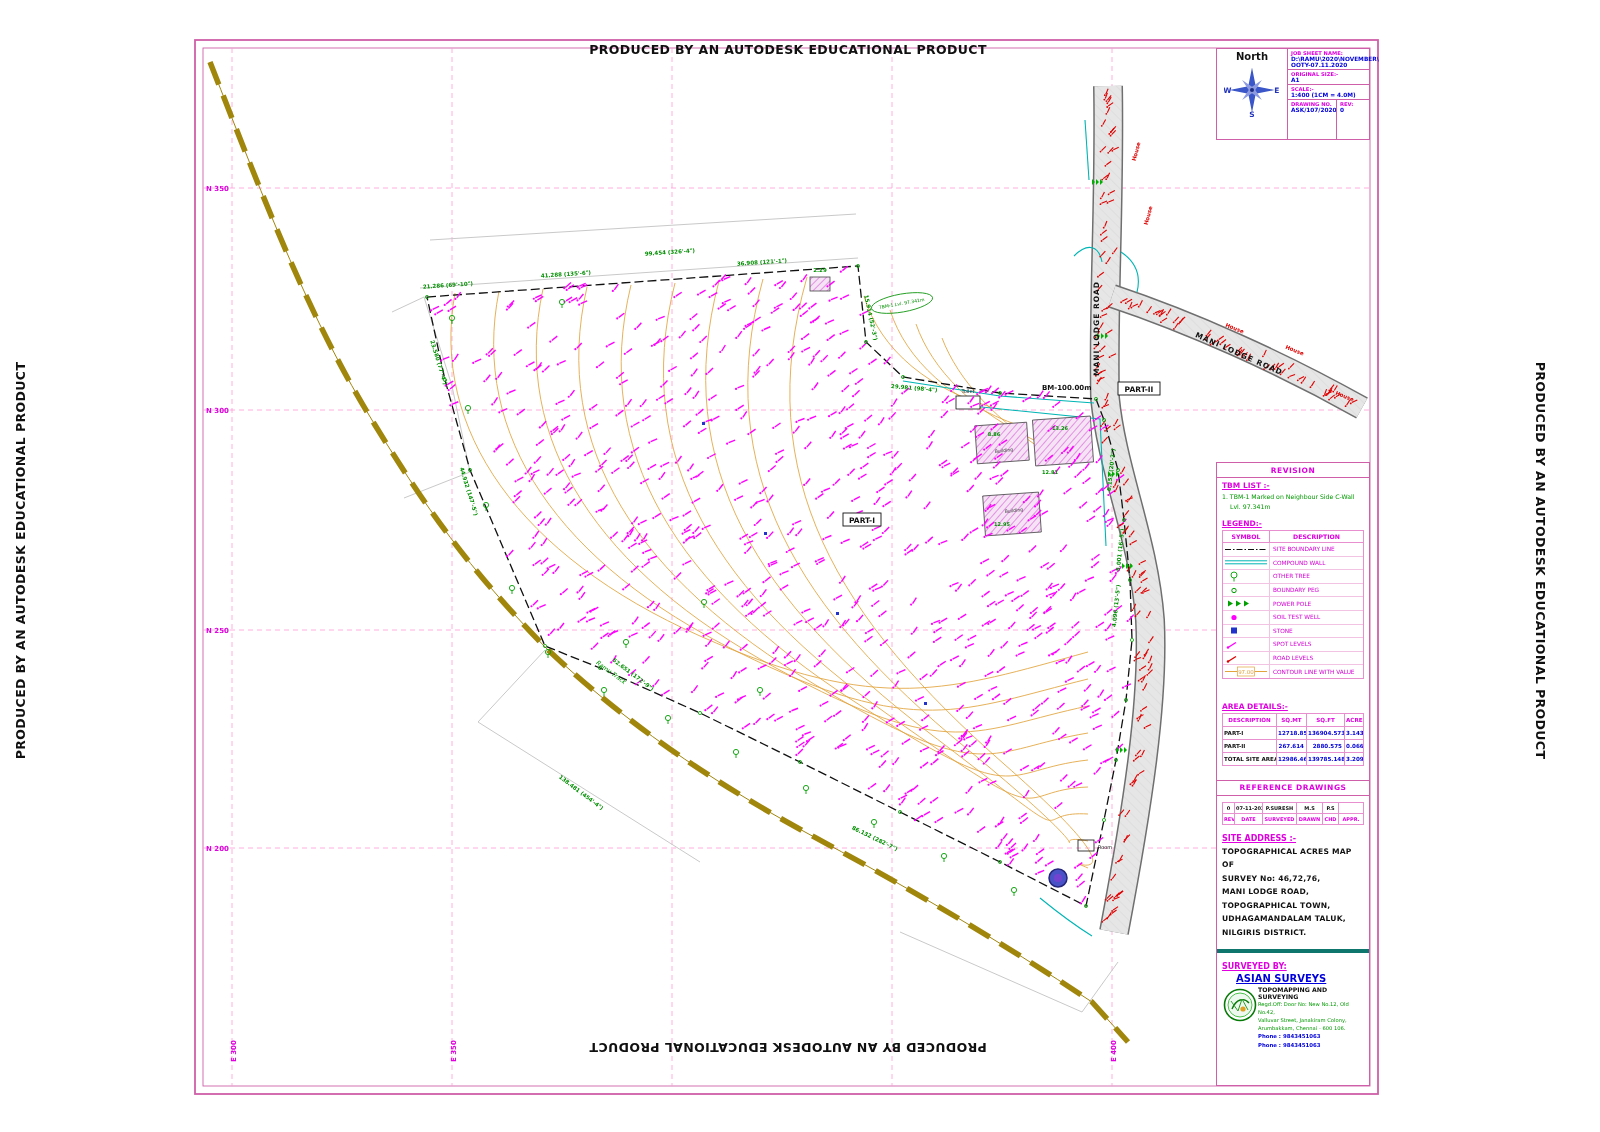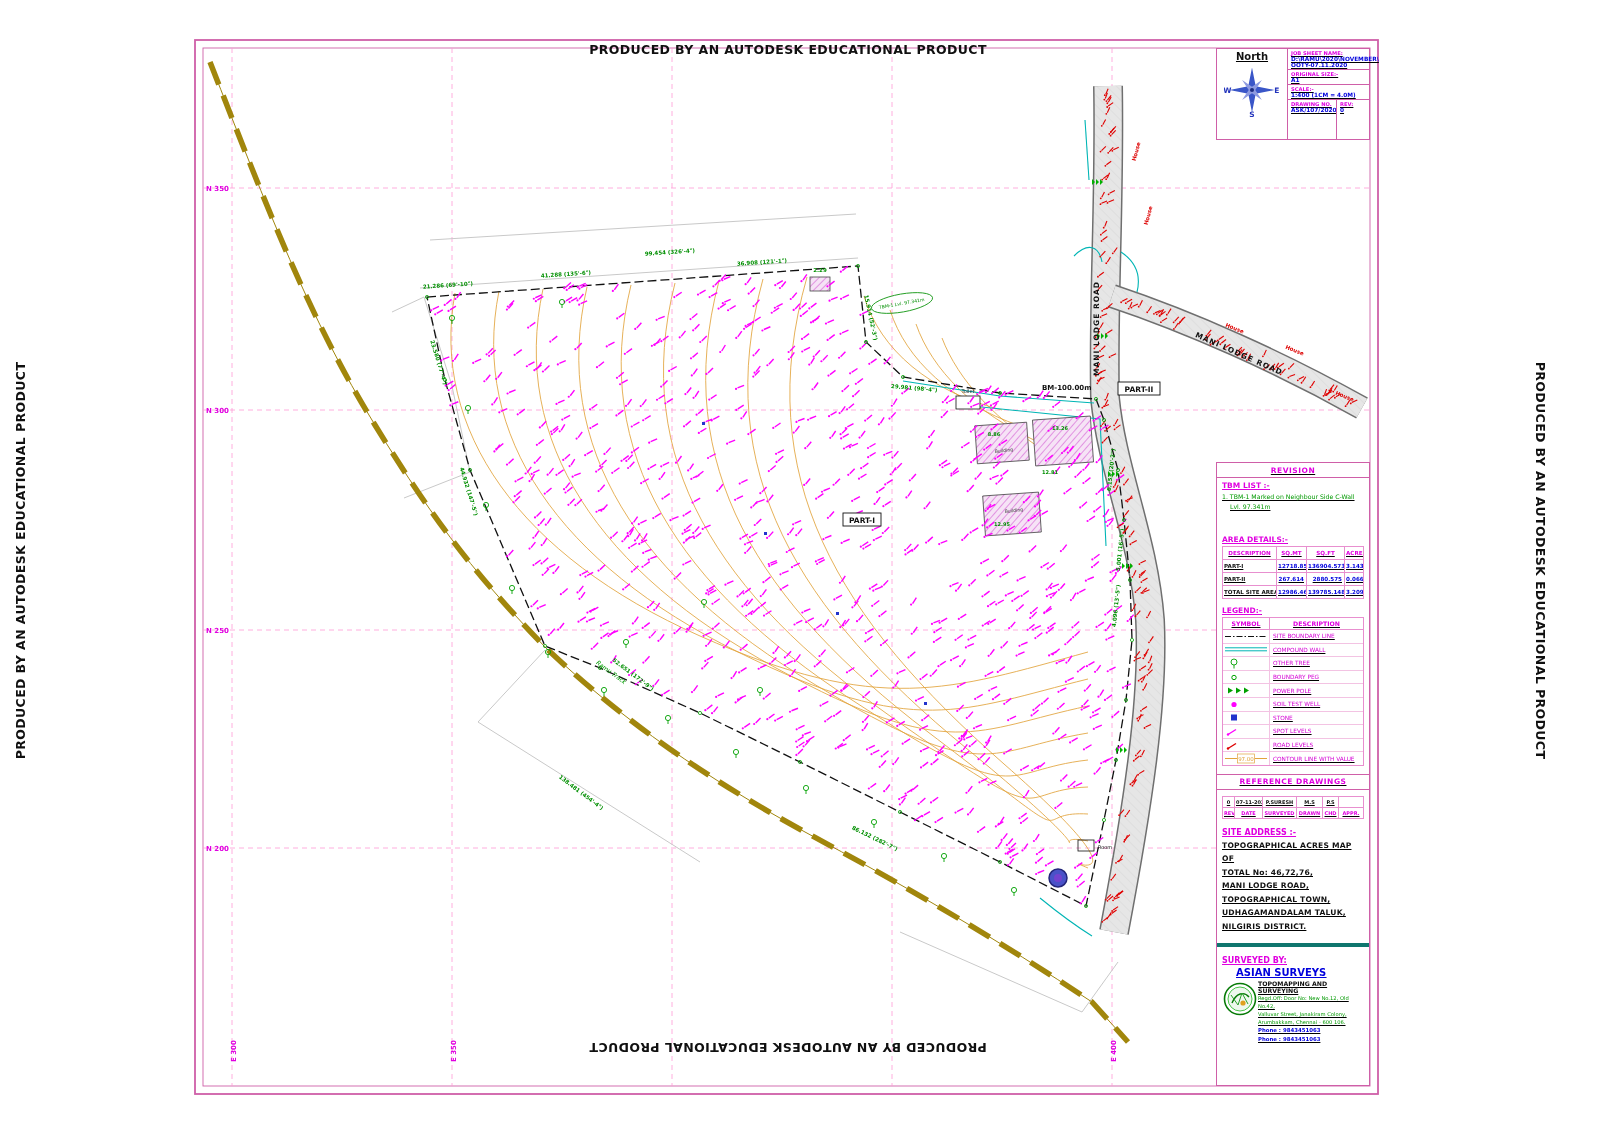--- a/index.html
+++ b/index.html
@@ -37,37 +37,37 @@
   .t-part{fill:#111;font-size:7.5px;font-weight:bold;text-anchor:middle;}
   .t-road{fill:#111;font-size:7.5px;font-weight:bold;letter-spacing:1px;text-anchor:middle;}
   .t-roadv{fill:#111;font-size:7.5px;font-weight:bold;letter-spacing:1px;text-anchor:start;}
   .t-house{fill:#dd0000;font-size:5.5px;font-weight:bold;text-anchor:middle;}
   .t-tiny{fill:#111;font-size:5px;text-anchor:middle;}
   .t-tiny-l{fill:#111;font-size:5px;text-anchor:start;}
   .t-bldg{fill:#333;font-size:4.5px;text-anchor:middle;}
   .t-tbm{fill:#008f00;font-size:4.6px;text-anchor:middle;}
   .t-ramu{fill:#009900;font-size:6px;font-style:italic;text-anchor:middle;}
   
-  .tb{position:absolute;background:#fff;border:1.2px solid #cf5fa8;box-sizing:border-box;text-decoration:underline;}
+  .tb{position:absolute;background:#fff;border:1.2px solid #cf5fa8;box-sizing:border-box;}
   #boxA{left:1216px;top:48px;width:154px;height:92px;display:flex;}
   .compass-cell{width:70px;border-right:1px solid #cf5fa8;display:flex;flex-direction:column;
                 align-items:center;padding-top:2px;}
   .north-label{font-size:10px;font-weight:bold;color:#111;}
   .c-dir{fill:#2233bb;font-size:8px;font-weight:bold;text-anchor:middle;}
   .info-cell{flex:1;display:flex;flex-direction:column;min-width:0;}
   .irow{border-bottom:1px solid #cf5fa8;padding:1px 3px;}
   .ilbl{color:#e000e0;font-size:5.2px;font-weight:bold;}
   .ival{color:#0000dd;font-size:5.8px;font-weight:bold;white-space:nowrap;}
   .drow{display:flex;flex:1;}
   .dcell{flex:1;padding:1px 3px;min-width:0;}
   .dcell.rev{flex:0 0 26px;border-left:1px solid #cf5fa8;}
   #boxB{left:1216px;top:462px;width:154px;height:624px;overflow:hidden;}
   .bar{border-bottom:1px solid #cf5fa8;color:#e000e0;font-weight:bold;font-size:7.5px;
        text-align:center;padding:2.5px 0;letter-spacing:0.5px;}
-  .bar.mid{border-top:1px solid #cf5fa8;margin-top:4px;}
+  .bar.mid{border-top:1px solid #cf5fa8;margin-top:10px;}
   .sec{padding:3px 5px 4px;}
   .sec-h{color:#e000e0;font-weight:bold;font-size:7.5px;text-decoration:underline;margin-bottom:2px;}
   .sec-h.big{font-size:8px;margin-top:6px;}
   .note-item{color:#009900;font-size:6.2px;line-height:10px;}
   .lg-table{border:1px solid #e88fcf;margin-top:2px;}
   .lg-head{display:flex;border-bottom:1px solid #e88fcf;}
   .lg-h{color:#e000e0;font-weight:bold;font-size:6.2px;text-align:center;padding:2px 0;}
   .lg-h.s{width:46px;border-right:1px solid #e88fcf;}
   .lg-h.d{flex:1;}
   .lg-row{display:flex;align-items:center;border-bottom:1px solid #f3c3e3;height:12.6px;}
@@ -2141,50 +2141,20 @@
   <div class="tb" id="boxB">
     <div class="bar">REVISION</div>
 
 
     <div class="sec">
       <div class="sec-h">TBM LIST :-</div>
       <div class="note-item">1. TBM-1 Marked on Neighbour Side C-Wall</div>
       <div class="note-item" style="padding-left:8px">Lvl. 97.341m</div>
     </div>
 
-    <div class="sec area-sec">
-      <div class="sec-h">AREA DETAILS:-</div>
-      <div class="ar-table">
-        <div class="ar-row ar-head">
-          <div class="ar-c">DESCRIPTION</div>
-          <div class="ar-c">SQ.MT</div>
-          <div class="ar-c">SQ.FT</div>
-          <div class="ar-c">ACRES</div>
-        </div>
-        <div class="ar-row">
-          <div class="ar-c ar-desc">PART-I</div>
-          <div class="ar-c ar-num">12718.852</div>
-          <div class="ar-c ar-num">136904.573</div>
-          <div class="ar-c ar-num">3.143</div>
-        </div>
-        <div class="ar-row">
-          <div class="ar-c ar-desc">PART-II</div>
-          <div class="ar-c ar-num">267.614</div>
-          <div class="ar-c ar-num">2880.575</div>
-          <div class="ar-c ar-num">0.066</div>
-        </div>
-        <div class="ar-row">
-          <div class="ar-c ar-desc">TOTAL SITE AREA</div>
-          <div class="ar-c ar-num">12986.466</div>
-          <div class="ar-c ar-num">139785.148</div>
-          <div class="ar-c ar-num">3.209</div>
-        </div>
-      </div>
-    </div>
-
     <div class="sec">
       <div class="sec-h">LEGEND:-</div>
       <div class="lg-table">
         <div class="lg-head">
           <div class="lg-h s">SYMBOL</div>
           <div class="lg-h d">DESCRIPTION</div>
         </div>
         <div class="lg-row">
             <span class="lg-sym">
               <svg width="44" height="11">
@@ -2268,20 +2238,50 @@
                 <line x1="31" y1="5.5" x2="43" y2="5.5" stroke="#e2a33c" stroke-width="1"></line>
                 <rect x="13.5" y="1" width="17" height="9" fill="none" stroke="#e2a33c" stroke-width="0.7"></rect>
                 <text x="22" y="8" font-size="5.5" fill="#e2a33c" text-anchor="middle">97.00</text>
               </svg>
             </span>
             <span class="lg-desc">CONTOUR LINE WITH VALUE</span>
           </div>
       </div>
     </div>
 
+    <div class="sec area-sec">
+      <div class="sec-h">AREA DETAILS:-</div>
+      <div class="ar-table">
+        <div class="ar-row ar-head">
+          <div class="ar-c">DESCRIPTION</div>
+          <div class="ar-c">SQ.MT</div>
+          <div class="ar-c">SQ.FT</div>
+          <div class="ar-c">ACRES</div>
+        </div>
+        <div class="ar-row">
+          <div class="ar-c ar-desc">PART-I</div>
+          <div class="ar-c ar-num">12718.852</div>
+          <div class="ar-c ar-num">136904.573</div>
+          <div class="ar-c ar-num">3.143</div>
+        </div>
+        <div class="ar-row">
+          <div class="ar-c ar-desc">PART-II</div>
+          <div class="ar-c ar-num">267.614</div>
+          <div class="ar-c ar-num">2880.575</div>
+          <div class="ar-c ar-num">0.066</div>
+        </div>
+        <div class="ar-row">
+          <div class="ar-c ar-desc">TOTAL SITE AREA</div>
+          <div class="ar-c ar-num">12986.466</div>
+          <div class="ar-c ar-num">139785.148</div>
+          <div class="ar-c ar-num">3.209</div>
+        </div>
+      </div>
+    </div>
+
     <div class="bar mid">REFERENCE DRAWINGS</div>
 
     <div class="ap-table">
       <div class="ap-row">
         <div class="ap-c ap-val">0</div>
         <div class="ap-c ap-val">07-11-2020</div>
         <div class="ap-c ap-val">P.SURESH</div>
         <div class="ap-c ap-val">M.S</div>
         <div class="ap-c ap-val">P.S</div>
         <div class="ap-c ap-val"></div>
@@ -2292,21 +2292,21 @@
         <div class="ap-c">SURVEYED</div>
         <div class="ap-c">DRAWN</div>
         <div class="ap-c">CHD</div>
         <div class="ap-c">APPR.</div>
       </div>
     </div>
 
     <div class="sec">
       <div class="sec-h big">SITE ADDRESS :-</div>
       <div class="addr-line">TOPOGRAPHICAL ACRES MAP OF</div>
-      <div class="addr-line">TOTAL No: 46,72,76,</div>
+      <div class="addr-line">SURVEY No: 46,72,76,</div>
       <div class="addr-line">MANI LODGE ROAD,</div>
       <div class="addr-line">TOPOGRAPHICAL TOWN,</div>
       <div class="addr-line">UDHAGAMANDALAM TALUK,</div>
       <div class="addr-line">NILGIRIS DISTRICT.</div>
     </div>
 
     <div class="sec sv">
       <div class="sec-h big">SURVEYED BY:</div>
       <div class="sv-company">ASIAN SURVEYS</div>
       <div class="sv-row">

